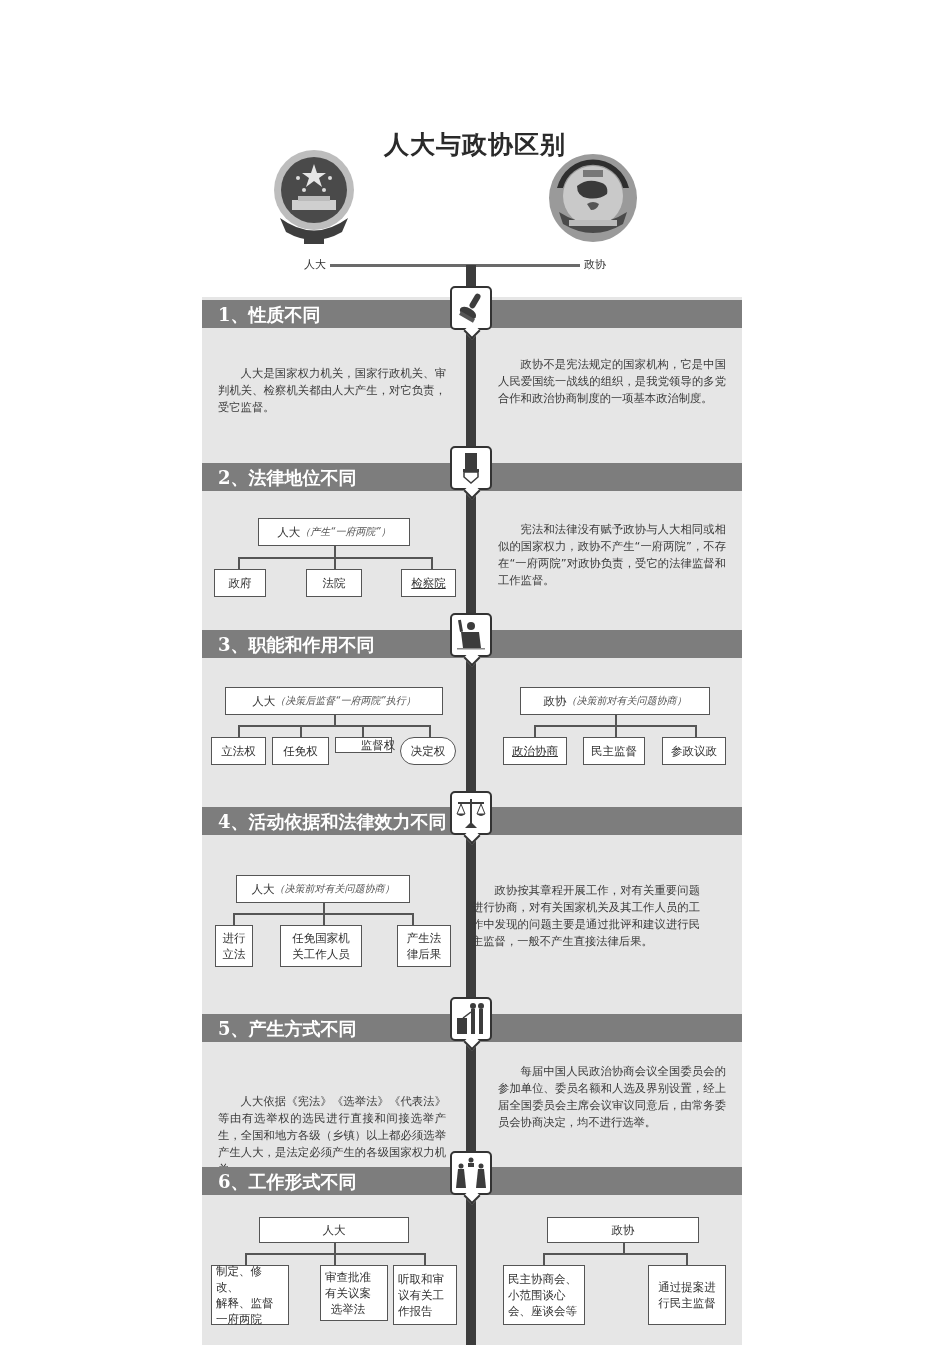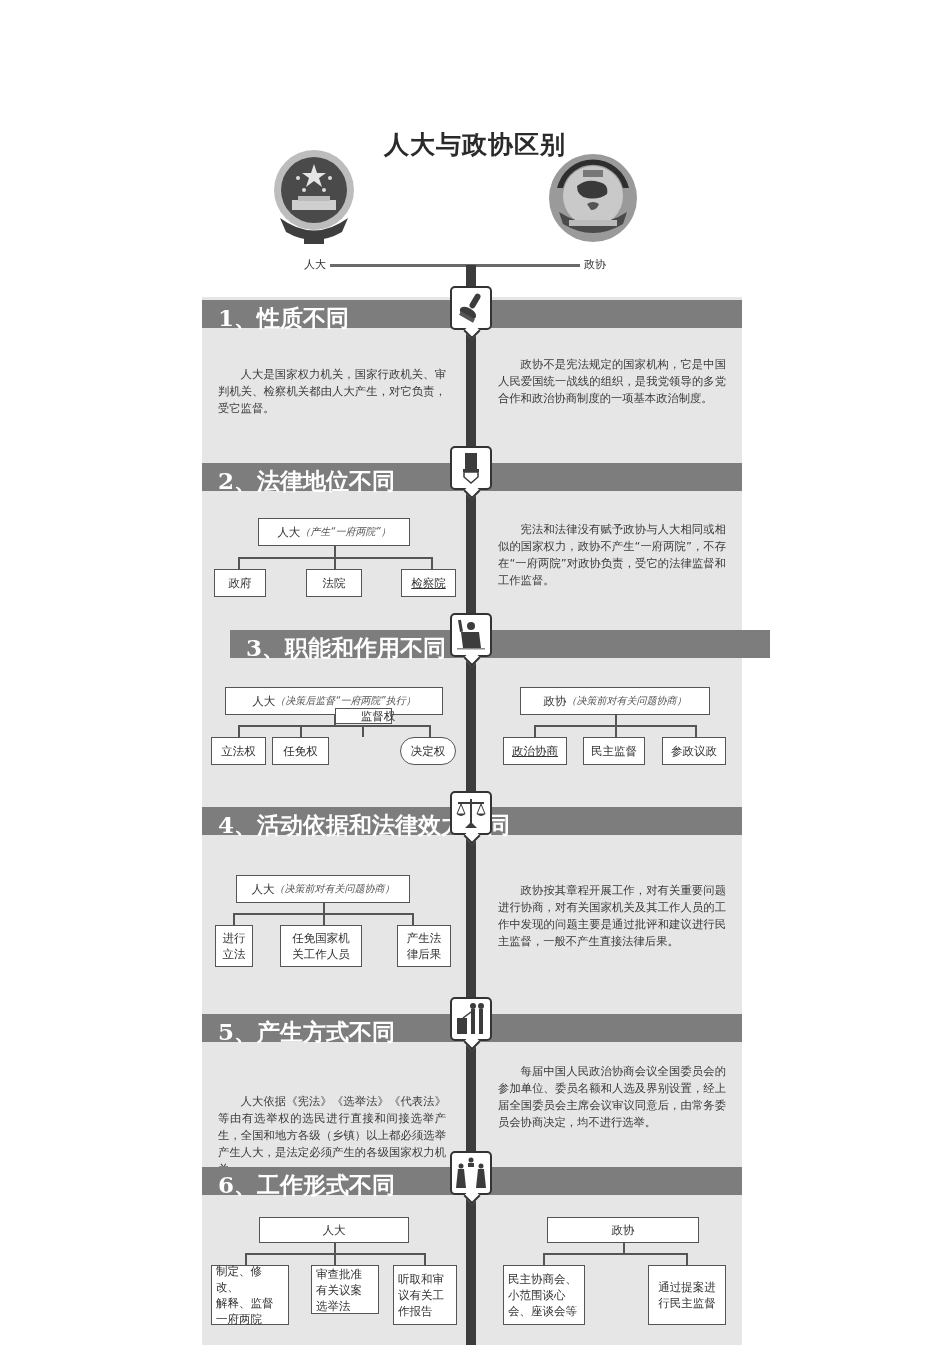--- a/index.html
+++ b/index.html
@@ -26,21 +26,21 @@
   }
   .spine {
     position: absolute; left: 466px; top: 265px; width: 10px; height: 1080px; background: #3c3c3c;
   }
 
   .band {
     position: absolute; left: 202px; width: 540px; height: 28px; background: #7d7d7d;
   }
   .band-title {
     position: absolute; left: 16px; top: 3px; font-family: "DejaVu Serif", "Liberation Serif", serif;
-    font-weight: bold; font-size: 23px; color: #ffffff; white-space: nowrap;
+    font-weight: bold; font-size: 18px; color: #ffffff; white-space: nowrap;
   }
 
   .badge {
     position: absolute; left: 450px; width: 42px; height: 44px; background: #ffffff;
     border: 2px solid #333; border-radius: 5px; z-index: 3;
   }
   .badge::after {
     content: ""; position: absolute; left: 14px; bottom: -9px; width: 10px; height: 10px;
     background: #fff; border-right: 2px solid #333; border-bottom: 2px solid #333; transform: rotate(45deg);
   }
@@ -102,21 +102,21 @@
 <div class="band" style="top:300px;">
   <span class="band-title">1、性质不同</span>
 </div>
 <div class="badge" style="top:286px;">
   <svg viewBox="0 0 32 34">
     <rect x="17" y="2" width="6" height="16" rx="3" transform="rotate(30 20 10)" fill="#3c3c3c"></rect>
     <ellipse cx="13" cy="22" rx="9" ry="5" transform="rotate(30 13 22)" fill="#3c3c3c"></ellipse>
     <rect x="4" y="24" width="16" height="4" transform="rotate(30 12 26)" fill="#555"></rect>
   </svg>
 </div>
-<div class="para" style="left:218px; top:366px; width:228px;">人大是国家权力机关，国家行政机关、审判机关、检察机关都由人大产生，对它负责，受它监督。</div>
+<div class="para" style="left:218px; top:366px; width:228px;font-family:Liberation Mono, monospace;">人大是国家权力机关，国家行政机关、审判机关、检察机关都由人大产生，对它负责，受它监督。</div>
 <div class="para" style="left:498px; top:356px; width:228px;">政协不是宪法规定的国家机构，它是中国人民爱国统一战线的组织，是我党领导的多党合作和政治协商制度的一项基本政治制度。</div>
 
 <div class="band" style="top:463px;">
   <span class="band-title">2、法律地位不同</span>
 </div>
 <div class="badge" style="top:446px;">
   <svg viewBox="0 0 32 34">
     <rect x="10" y="2" width="12" height="16" fill="#3c3c3c"></rect>
     <rect x="8" y="18" width="16" height="3" fill="#3c3c3c"></rect>
     <path d="M9 21 L23 21 L23 26 L16 32 L9 26 Z" fill="#fff" stroke="#3c3c3c" stroke-width="1.5"></path>
@@ -129,21 +129,21 @@
 <div class="ln v" style="left:334px; top:546px; height:12px;"></div>
 <div class="ln h" style="left:238px; top:557px; width:194px;"></div>
 <div class="ln v" style="left:238px; top:557px; height:12px;"></div>
 <div class="ln v" style="left:334px; top:557px; height:12px;"></div>
 <div class="ln v" style="left:431px; top:557px; height:12px;"></div>
 <div class="box" style="left:214px; top:569px; width:52px; height:28px;">政府</div>
 <div class="box" style="left:306px; top:569px; width:56px; height:28px;">法院</div>
 <div class="box" style="left:401px; top:569px; width:55px; height:28px;text-decoration:underline;">检察院</div>
 <div class="para" style="left:498px; top:521px; width:228px;">宪法和法律没有赋予政协与人大相同或相似的国家权力，政协不产生“一府两院”，不存在“一府两院”对政协负责，受它的法律监督和工作监督。</div>
 
-<div class="band" style="top:630px;margin-left:28px;">
+<div class="band" style="top:630px;">
   <span class="band-title">3、职能和作用不同</span>
 </div>
 <div class="badge" style="top:613px;">
   <svg viewBox="0 0 32 34">
     <rect x="4" y="2" width="3" height="12" fill="#3c3c3c" transform="rotate(-10 5 8)"></rect>
     <circle cx="16" cy="8" r="4" fill="#3c3c3c"></circle>
     <path d="M6 14 L24 14 L26 30 L8 30 Z" fill="#3c3c3c"></path>
     <rect x="2" y="30" width="28" height="1.5" fill="#888"></rect>
   </svg>
 </div>
@@ -152,21 +152,21 @@
     <span class="sub">（决策后监督“一府两院”执行）</span>
 </div>
 <div class="ln v" style="left:334px; top:715px; height:10px;"></div>
 <div class="ln h" style="left:238px; top:725px; width:192px;"></div>
 <div class="ln v" style="left:238px; top:725px; height:12px;"></div>
 <div class="ln v" style="left:300px; top:725px; height:12px;"></div>
 <div class="ln v" style="left:362px; top:725px; height:12px;"></div>
 <div class="ln v" style="left:429px; top:725px; height:12px;"></div>
 <div class="box" style="left:211px; top:737px; width:55px; height:28px;">立法权</div>
 <div class="box" style="left:272px; top:737px; width:57px; height:28px;">任免权</div>
-<div class="box" style="left:335px; top:708px; width:57px; height:16px;padding-left:29px;">监督权</div>
+<div class="box" style="left:335px; top:737px; width:57px; height:16px;padding-left:29px;">监督权</div>
 <div class="box" style="left:400px; top:737px; width:56px; height:28px;border-radius:14px;">决定权</div>
 
 <div class="box" style="left:520px; top:687px; width:190px; height:28px;">
   <span>政协</span>
     <span class="sub">（决策前对有关问题协商）</span>
 </div>
 <div class="ln v" style="left:615px; top:715px; height:10px;"></div>
 <div class="ln h" style="left:534px; top:725px; width:162px;"></div>
 <div class="ln v" style="left:534px; top:725px; height:12px;"></div>
 <div class="ln v" style="left:615px; top:725px; height:12px;"></div>
@@ -197,21 +197,21 @@
 <div class="ln h" style="left:233px; top:913px; width:180px;"></div>
 <div class="ln v" style="left:233px; top:913px; height:12px;"></div>
 <div class="ln v" style="left:323px; top:913px; height:12px;"></div>
 <div class="ln v" style="left:412px; top:913px; height:12px;"></div>
 <div class="box multi" style="left:215px; top:925px; width:38px; height:42px; white-space:pre-line;">进行
 立法</div>
 <div class="box multi" style="left:280px; top:925px; width:82px; height:42px; white-space:pre-line;">任免国家机
 关工作人员</div>
 <div class="box multi" style="left:397px; top:925px; width:54px; height:42px; white-space:pre-line;">产生法
 律后果</div>
-<div class="para" style="left:498px; top:882px; width:228px;">政协按其章程开展工作，对有关重要问题进行协商，对有关国家机关及其工作人员的工作中发现的问题主要是通过批评和建议进行民主监督，一般不产生直接法律后果。</div>
+<div class="para" style="left:472px; top:882px; width:228px;">政协按其章程开展工作，对有关重要问题进行协商，对有关国家机关及其工作人员的工作中发现的问题主要是通过批评和建议进行民主监督，一般不产生直接法律后果。</div>
 
 <div class="band" style="top:1014px;">
   <span class="band-title">5、产生方式不同</span>
 </div>
 <div class="badge" style="top:997px;">
   <svg viewBox="0 0 32 34">
     <rect x="2" y="16" width="10" height="16" fill="#3c3c3c"></rect>
     <path d="M8 16 L16 10" stroke="#3c3c3c" stroke-width="1.5"></path>
     <circle cx="18" cy="4" r="3" fill="#3c3c3c"></circle>
     <rect x="16" y="7" width="4" height="25" fill="#3c3c3c"></rect>
@@ -237,21 +237,21 @@
 </div>
 <div class="box" style="left:259px; top:1217px; width:150px; height:26px;">人大</div>
 <div class="ln v" style="left:334px; top:1243px; height:10px;"></div>
 <div class="ln h" style="left:245px; top:1253px; width:180px;"></div>
 <div class="ln v" style="left:245px; top:1253px; height:12px;"></div>
 <div class="ln v" style="left:334px; top:1253px; height:12px;"></div>
 <div class="ln v" style="left:424px; top:1253px; height:12px;"></div>
 <div class="box multi" style="left:211px; top:1265px; width:78px; height:60px; white-space:pre-line; justify-content:flex-start; text-align:left;">制定、修改、
 解释、监督
 一府两院</div>
-<div class="box multi" style="left:311px; top:1265px; width:68px; height:49px; white-space:pre-line; justify-content:flex-start; text-align:left;">审查批准
+<div class="box multi" style="left:320px; top:1265px; width:68px; height:56px; white-space:pre-line; justify-content:flex-start; text-align:center;">审查批准
 有关议案
 选举法</div>
 <div class="box multi" style="left:393px; top:1265px; width:64px; height:60px; white-space:pre-line; justify-content:flex-start; text-align:left;">听取和审
 议有关工
 作报告</div>
 
 <div class="box" style="left:547px; top:1217px; width:152px; height:26px;">政协</div>
 <div class="ln v" style="left:623px; top:1243px; height:10px;"></div>
 <div class="ln h" style="left:543px; top:1253px; width:144px;"></div>
 <div class="ln v" style="left:543px; top:1253px; height:12px;"></div>

